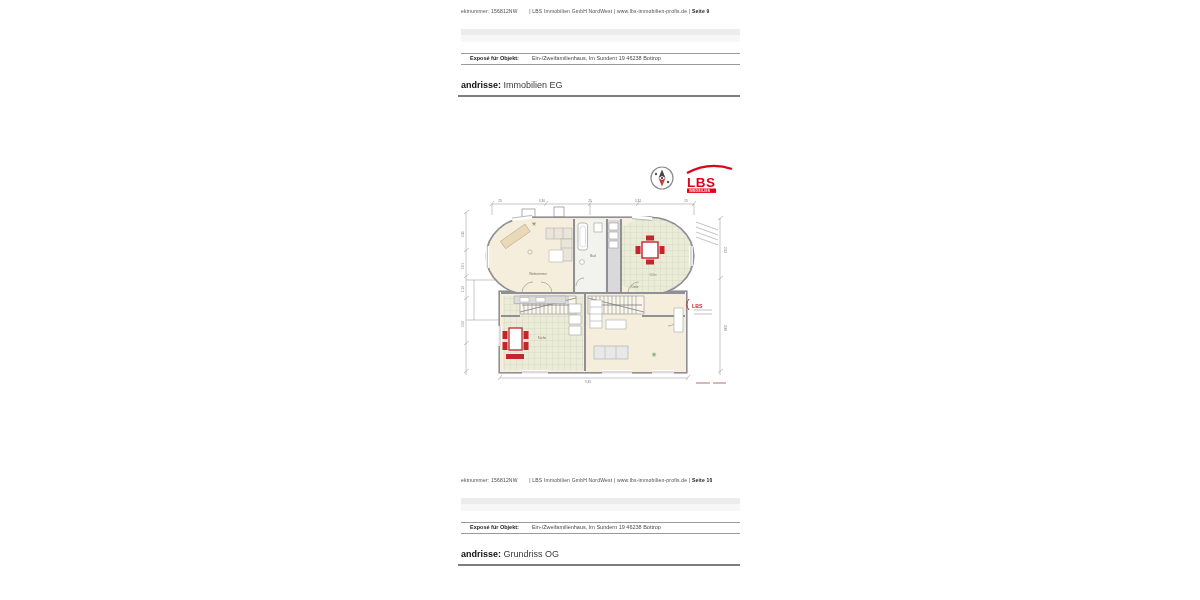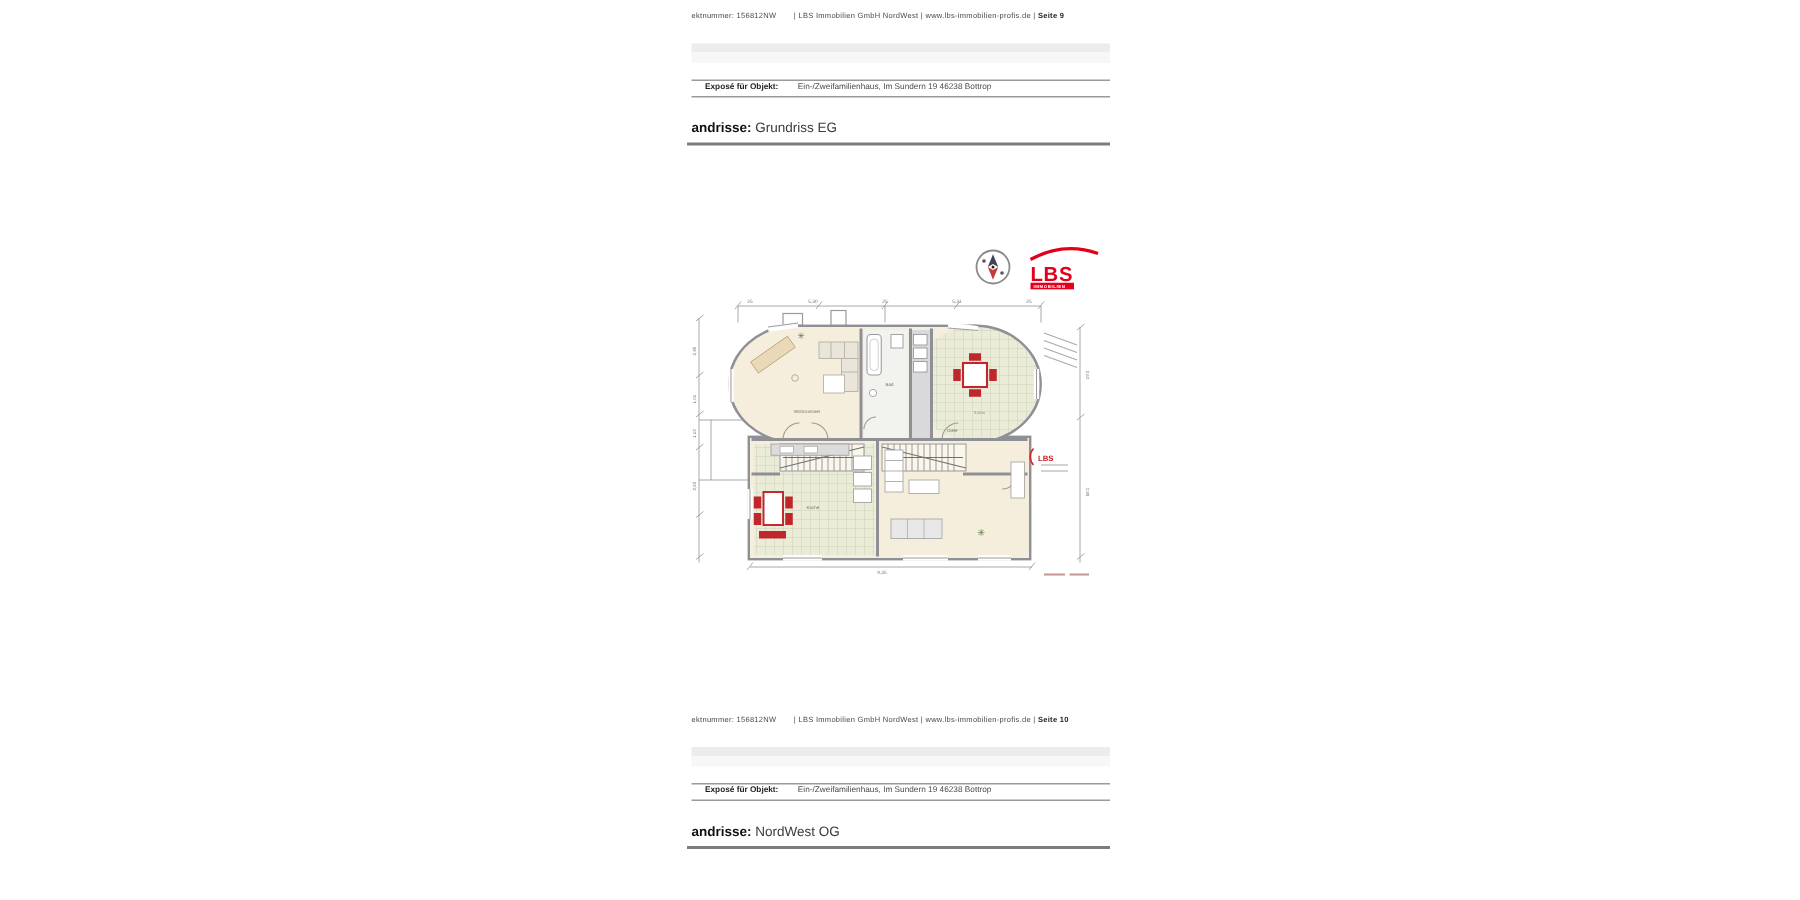--- a/index.html
+++ b/index.html
@@ -32,21 +32,21 @@
   </div>
   <div class="bar bar-dark" style="top:29px;"></div>
   <div class="bar bar-light" style="top:35px;"></div>
   <div class="rule" style="top:53px;"></div>
   <div class="objrow" style="top:55px;">
     <b>Exposé für Objekt:</b><span>Ein-/Zweifamilienhaus, Im Sundern 19 46238 Bottrop</span>
   </div>
   <div class="rule" style="top:64px;"></div>
   <h2 class="heading" style="top:80px;">
     <b>andrisse:</b>
-    <span>Grundriss EG</span>
+    <span>Immobilien EG</span>
   </h2>
   <div class="rule-heavy" style="top:95px;"></div>
 
   <div class="plan-wrap">
   <svg width="290" height="232" viewBox="0 0 290 232">
     <defs>
       <pattern id="tile" width="6" height="6" patternUnits="userSpaceOnUse">
         <rect width="6" height="6" fill="#ebecd8"></rect>
         <path d="M0 0H6M0 0V6" stroke="#c9cdb4" stroke-width="0.6" fill="none"></path>
       </pattern>
@@ -335,16 +335,16 @@
   </div>
   <div class="bar bar-dark" style="top:29px;"></div>
   <div class="bar bar-light" style="top:35px;"></div>
   <div class="rule" style="top:53px;"></div>
   <div class="objrow" style="top:55px;">
     <b>Exposé für Objekt:</b><span>Ein-/Zweifamilienhaus, Im Sundern 19 46238 Bottrop</span>
   </div>
   <div class="rule" style="top:64px;"></div>
   <h2 class="heading" style="top:80px;">
     <b>andrisse:</b>
-    <span>NordWest OG</span>
+    <span>Grundriss OG</span>
   </h2>
   <div class="rule-heavy" style="top:95px;"></div>
 </section>
 
 </body></html>

